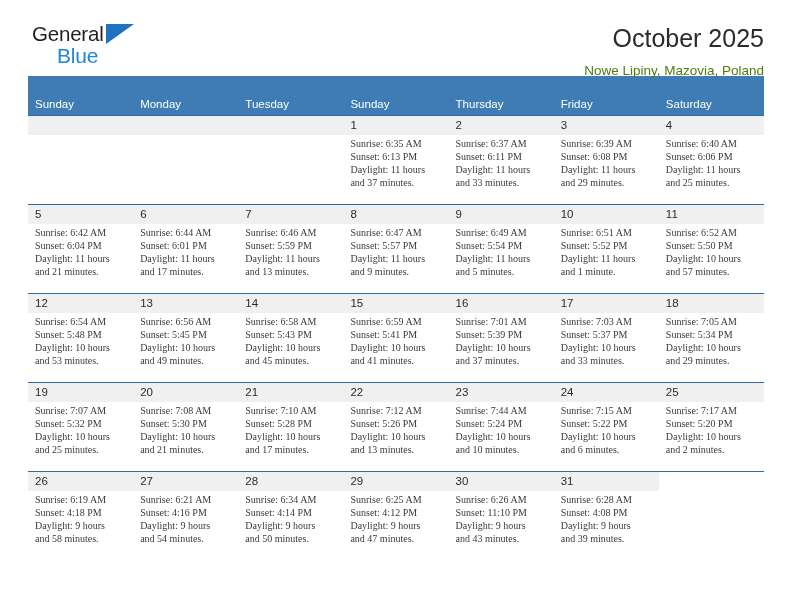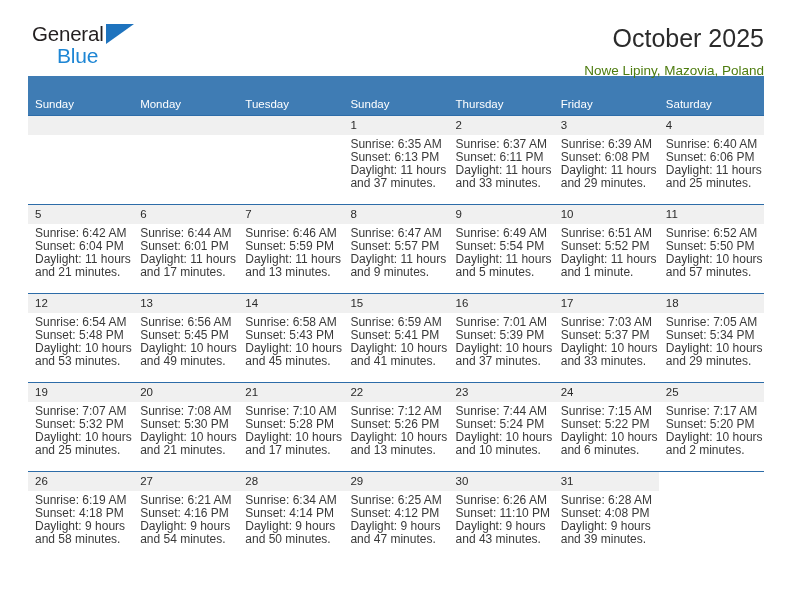--- a/index.html
+++ b/index.html
@@ -116,23 +116,24 @@
   }
   td.empty .daynum {
     color: transparent;
   }
   td.blank .daynum {
     background: #ffffff;
     color: transparent;
   }
   .details {
     padding: 3px 5px 0 7px;
-    font-size: 12px;
+    font-size: 10px;
     line-height: 12.9px;
     color: #3a3a3a;
+    font-family: Liberation Serif, serif;
   }
   .details div { white-space: nowrap; }
 </style>
 </head>
 <body>
 
 <div class="page">
 
   <div class="header">
     <div class="logo">

